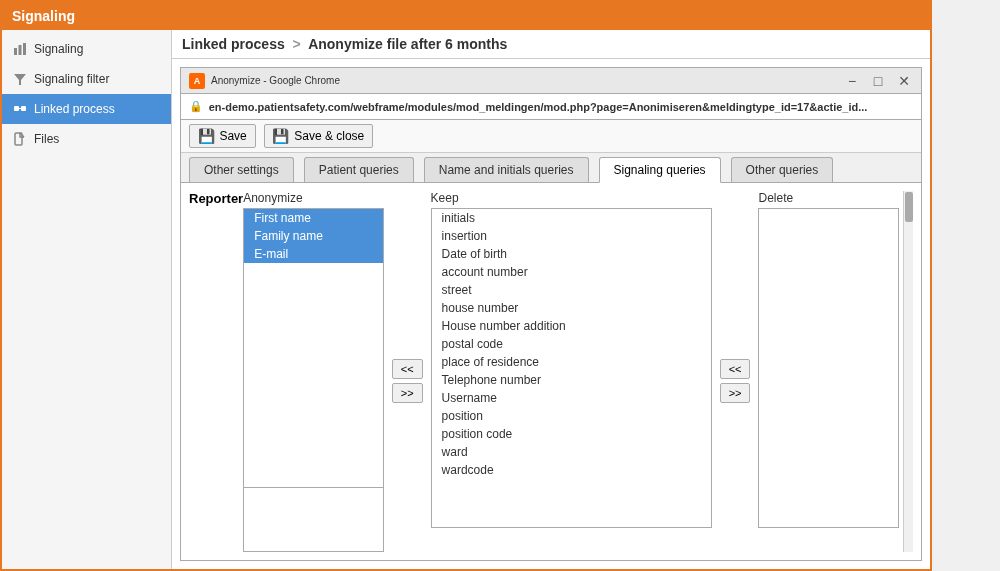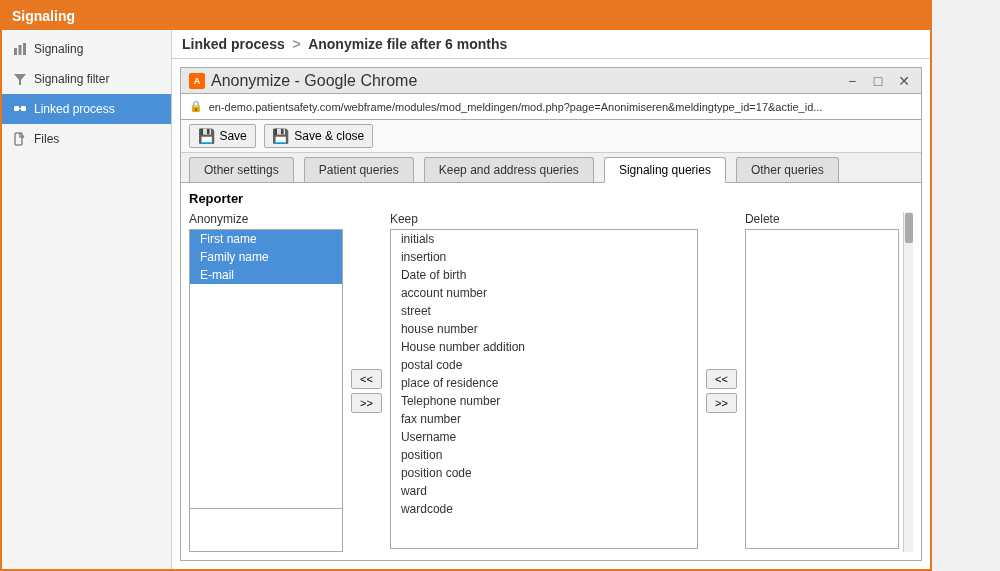--- a/index.html
+++ b/index.html
@@ -25,40 +25,40 @@
 
     
     .breadcrumb { padding: 6px 10px; font-size: 14px; font-weight: bold; color: #333; border-bottom: 1px solid #ccc; background: #fff; }
     .breadcrumb .sep { color: #999; margin: 0 4px; }
 
     
     .browser-chrome { margin: 8px; border: 1px solid #aaa; background: #fff; flex: 1; display: flex; flex-direction: column; overflow: hidden; }
     .browser-titlebar { background: #e8e8e8; border-bottom: 1px solid #aaa; padding: 3px 8px; display: flex; align-items: center; justify-content: space-between; height: 26px; }
     .browser-title-left { display: flex; align-items: center; gap: 6px; }
     .browser-title-icon { width: 16px; height: 16px; background: #ff6600; border-radius: 2px; display: flex; align-items: center; justify-content: center; color: #fff; font-size: 9px; font-weight: bold; }
-    .browser-title-text { font-size: 16px; color: #333; }
+    .browser-title-text { font-size: 10px; color: #333; }
     .browser-controls { display: flex; gap: 8px; }
     .browser-btn { width: 18px; height: 18px; display: flex; align-items: center; justify-content: center; cursor: pointer; color: #555; font-size: 14px; border: none; background: transparent; }
 
     .browser-addressbar { background: #fff; border-bottom: 1px solid #aaa; padding: 3px 8px; display: flex; align-items: center; gap: 6px; height: 26px; }
     .lock-icon { color: #888; font-size: 11px; }
-    .url-text { font-size: 11px; color: #333; overflow: hidden; text-overflow: ellipsis; white-space: nowrap; }
+    .url-text { font-size: 11px; color: #333; overflow: hidden; text-overflow: ellipsis; white-space: nowrap; font-weight: bold; }
 
     
     .toolbar { padding: 4px 8px; border-bottom: 1px solid #ccc; display: flex; gap: 8px; background: #f9f9f9; }
     .toolbar-btn { display: flex; align-items: center; gap: 4px; padding: 3px 8px; border: 1px solid #aaa; background: #f0f0f0; cursor: pointer; font-size: 12px; border-radius: 2px; }
     .save-icon { color: #4a7cc7; font-size: 14px; }
 
     
     .tabs { display: flex; border-bottom: 1px solid #aaa; background: #f0f0f0; padding: 4px 8px 0 8px; gap: 10px; }
     .tab { padding: 5px 14px; border: 1px solid #aaa; border-bottom: none; background: #e0e0e0; cursor: pointer; font-size: 12px; color: #333; border-radius: 3px 3px 0 0; }
     .tab.active { background: #fff; border-bottom: 1px solid #fff; margin-bottom: -1px; color: #000; }
 
     
-    .tab-content { flex: 1; overflow: hidden; display: flex; flex-direction: column; padding: 8px; }
+    .tab-content { flex: 1; overflow: hidden; display: flex; flex-direction: row; padding: 8px; }
 
     
     .section-title { font-weight: bold; margin-bottom: 6px; font-size: 13px; }
 
     .columns-area { display: flex; flex: 1; gap: 4px; overflow: hidden; }
 
     .column-container { display: flex; flex-direction: column; flex: 1; }
     .column-label { font-size: 12px; margin-bottom: 3px; color: #333; }
     .list-box { flex: 1; border: 1px solid #aaa; background: #fff; overflow-y: auto; font-size: 12px; min-height: 280px; max-height: 300px; }
     .list-item { padding: 2px 10px; cursor: pointer; color: #333; white-space: nowrap; }
@@ -160,21 +160,21 @@
         </div>
 
         <div class="tabs">
           <div class="tab">
             <span>Other settings</span>
           </div>
           <div class="tab">
             <span>Patient queries</span>
           </div>
           <div class="tab">
-            <span>Keep and address queries</span>
+            <span>Name and initials queries</span>
           </div>
           <div class="tab active">
             <span>Signaling queries</span>
           </div>
           <div class="tab">
             <span>Other queries</span>
           </div>
         </div>
 
         <div class="tab-content">
@@ -203,21 +203,20 @@
                 <div class="list-item">initials</div>
                 <div class="list-item">insertion</div>
                 <div class="list-item">Date of birth</div>
                 <div class="list-item">account number</div>
                 <div class="list-item">street</div>
                 <div class="list-item">house number</div>
                 <div class="list-item">House number addition</div>
                 <div class="list-item">postal code</div>
                 <div class="list-item">place of residence</div>
                 <div class="list-item">Telephone number</div>
-                <div class="list-item">fax number</div>
                 <div class="list-item">Username</div>
                 <div class="list-item">position</div>
                 <div class="list-item">position code</div>
                 <div class="list-item">ward</div>
                 <div class="list-item">wardcode</div>
 
               </div>
             </div>
 
             <div style="display: flex; flex-direction: column; justify-content: center; align-items: center; gap: 4px; padding: 0 4px; margin-top: 18px;">

